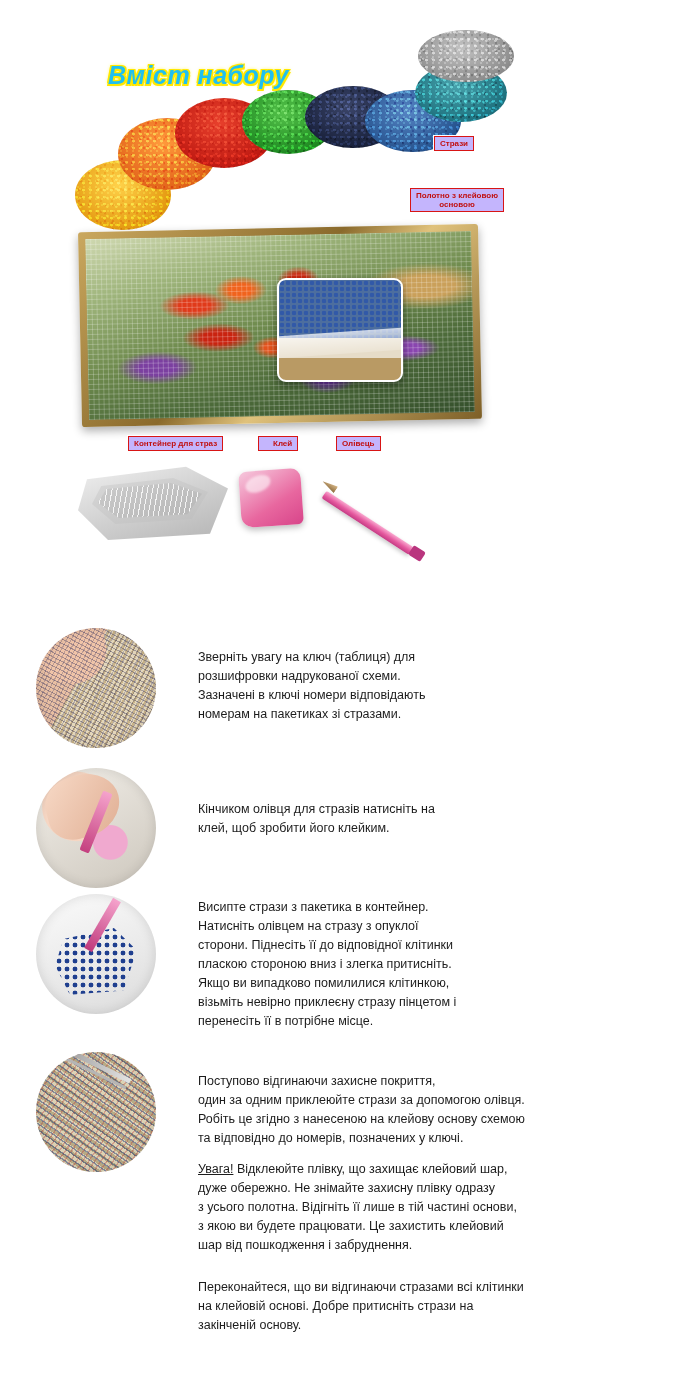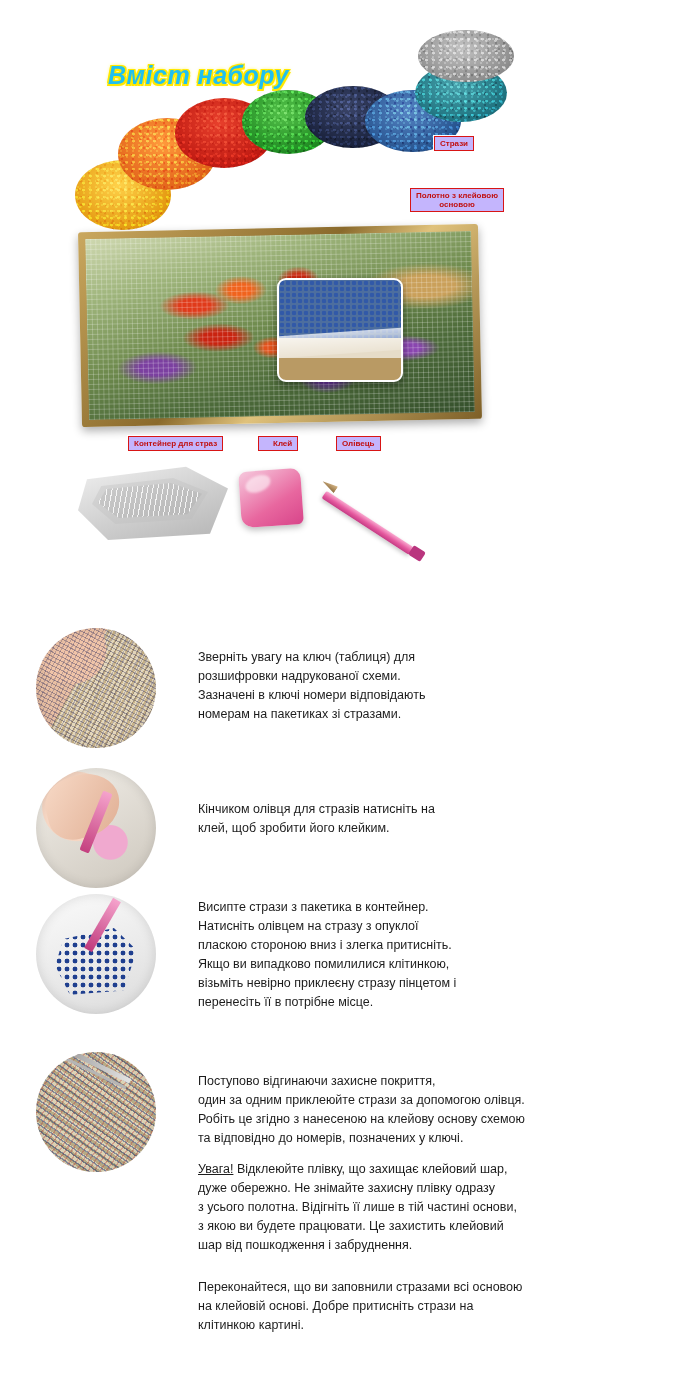--- a/index.html
+++ b/index.html
@@ -428,20 +428,21 @@
   <div class="step-photo ph2" style="top:168px;"></div>
   <div class="step-text" style="top:200px;">
     <p>Кінчиком олівця для стразів натисніть на</p>
     <p>клей, щоб зробити його клейким.</p>
   </div>
 
   <div class="step-photo ph3" style="top:294px;"></div>
   <div class="step-text" style="top:298px;">
     <p>Висипте стрази з пакетика в контейнер.</p>
     <p>Натисніть олівцем на стразу з опуклої</p>
+    <p>сторони. Піднесіть її до відповідної клітинки</p>
     <p>пласкою стороною вниз і злегка притисніть.</p>
     <p>Якщо ви випадково помилилися клітинкою,</p>
     <p>візьміть невірно приклеєну стразу пінцетом і</p>
     <p>перенесіть її  в потрібне місце.</p>
   </div>
 
   <div class="step-photo ph4" style="top:452px;"></div>
   <div class="step-text" style="top:472px;">
     <p>Поступово відгинаючи захисне покриття,</p>
     <p>один за одним приклеюйте стрази за допомогою олівця.</p>
@@ -453,18 +454,18 @@
     <p>
       <span class="u">Увага!</span><span> Відклеюйте плівку, що захищає клейовий шар,</span>
     </p>
     <p>дуже обережно. Не знімайте захисну плівку одразу</p>
     <p>з усього полотна. Відігніть її лише в тій частині основи,</p>
     <p>з якою ви будете працювати. Це захистить клейовий</p>
     <p>шар від пошкодження і забруднення.</p>
   </div>
 
   <div class="step-text" style="top:678px;">
-    <p>  Переконайтеся, що ви заповнили стразами всі основою</p>
+    <p>  Переконайтеся, що ви відгинаючи стразами всі клітинки</p>
     <p>на клейовій основі.  Добре притисніть стрази на</p>
-    <p>клітинкою картині.</p>
+    <p>закінченій основу.</p>
   </div>
 
 </section>
 
 </body></html>

